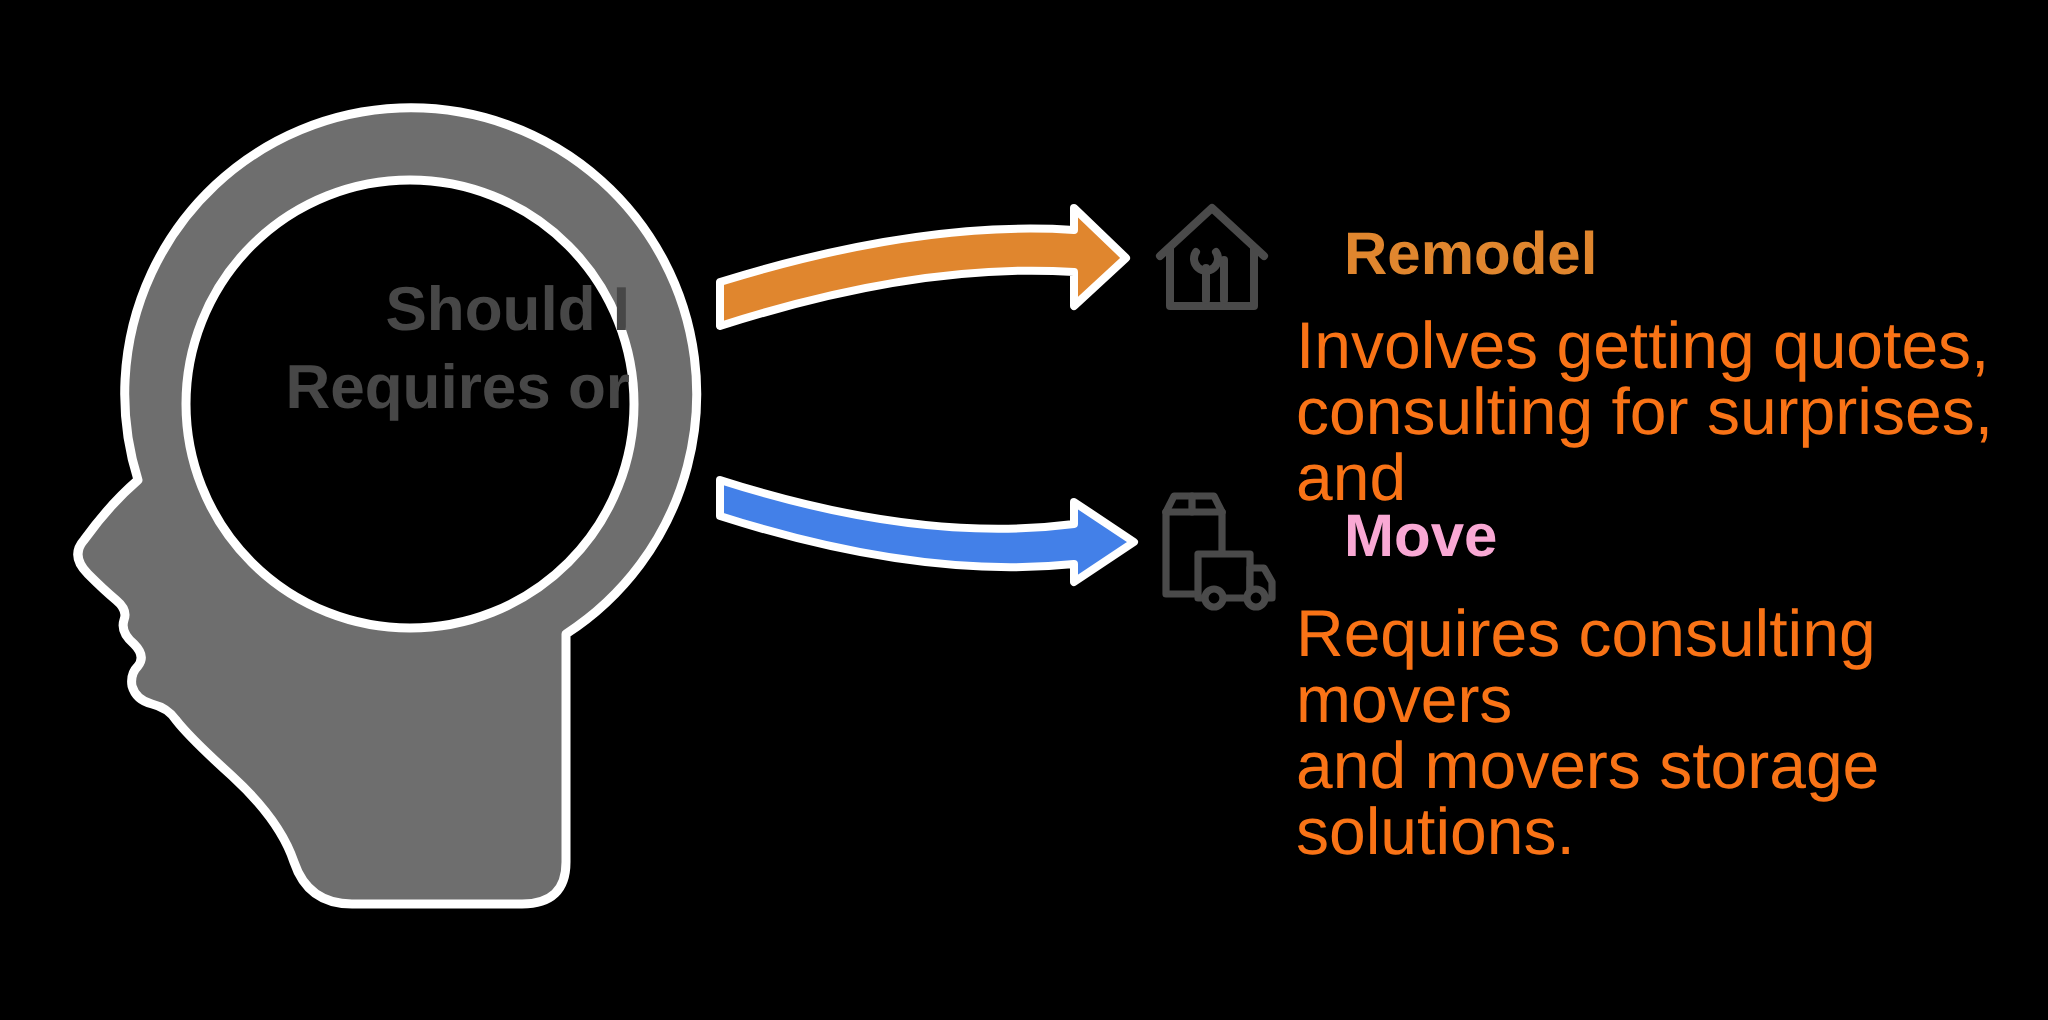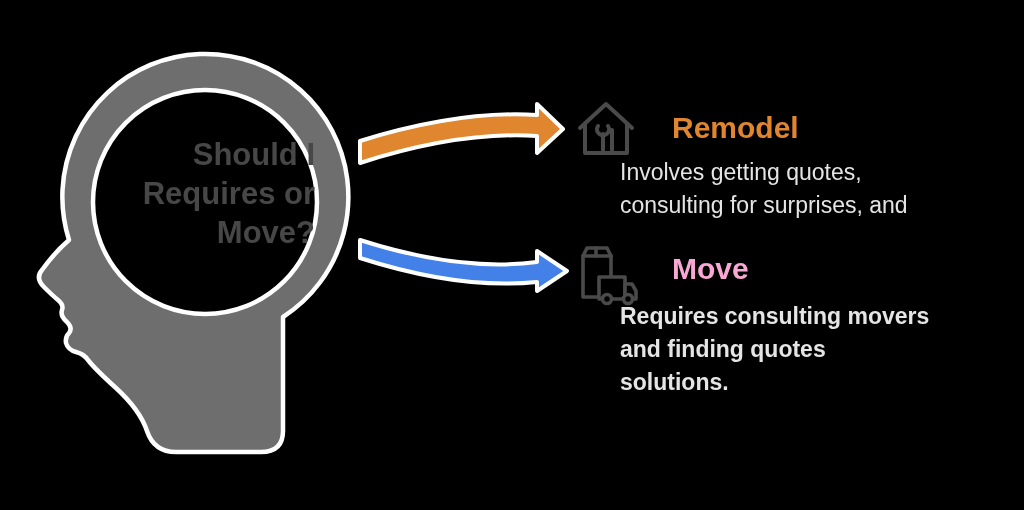--- a/index.html
+++ b/index.html
@@ -31,28 +31,28 @@
     left: 624px;
     font-size: 30px;
     font-weight: bold;
     line-height: 30px;
     margin-left: 48px;
   }
   .heading-remodel { top: 113px; color: #E0862E; }
   .heading-move    { top: 254px; color: #f9a8d4; }
   .option-desc {
     position: absolute;
-    left: 620px;
+    left: 648px;
     width: 370px;
-    font-size: 23px;
+    font-size: 33px;
     line-height: 33px;
-    color: #e5e5e5;
+    color: #f97316;
   }
   .desc-remodel { top: 156px; }
-  .desc-move    { top: 300px; font-weight: bold; }
+  .desc-move    { top: 300px; }
 </style>
 </head>
 <body>
 
 <div class="canvas">
 
   <svg class="shape-layer" viewBox="0 0 1024 510" aria-hidden="true">
 
     <g>
       <path fill-rule="evenodd" fill="#6E6E6E" stroke="#FFFFFF" stroke-width="4.5" stroke-linejoin="round" stroke-linecap="round" d="M 69,240
@@ -104,29 +104,28 @@
       <rect x="599" y="277" width="26" height="22" fill="#000000"></rect>
       <path fill="#000000" d="M 625,284 L 632,284 L 636,291 L 636,299 L 625,299 Z"></path>
       <circle cx="607" cy="299" r="4.5" fill="#000000"></circle>
       <circle cx="628" cy="299" r="4.5" fill="#000000"></circle>
     </g>
   </svg>
 
   <div class="head-question">
     <div>Should I</div>
     <div>Requires or</div>
-    <div>Move?</div>
   </div>
 
   <div class="option-heading heading-remodel">Remodel</div>
   <div class="option-desc desc-remodel">
     <div>Involves getting quotes,</div>
     <div>consulting for surprises, and</div>
   </div>
 
   <div class="option-heading heading-move">Move</div>
   <div class="option-desc desc-move">
     <div>Requires consulting movers</div>
-    <div>and finding quotes</div>
+    <div>and movers storage</div>
     <div>solutions.</div>
   </div>
 
 </div>
 
 </body></html>

